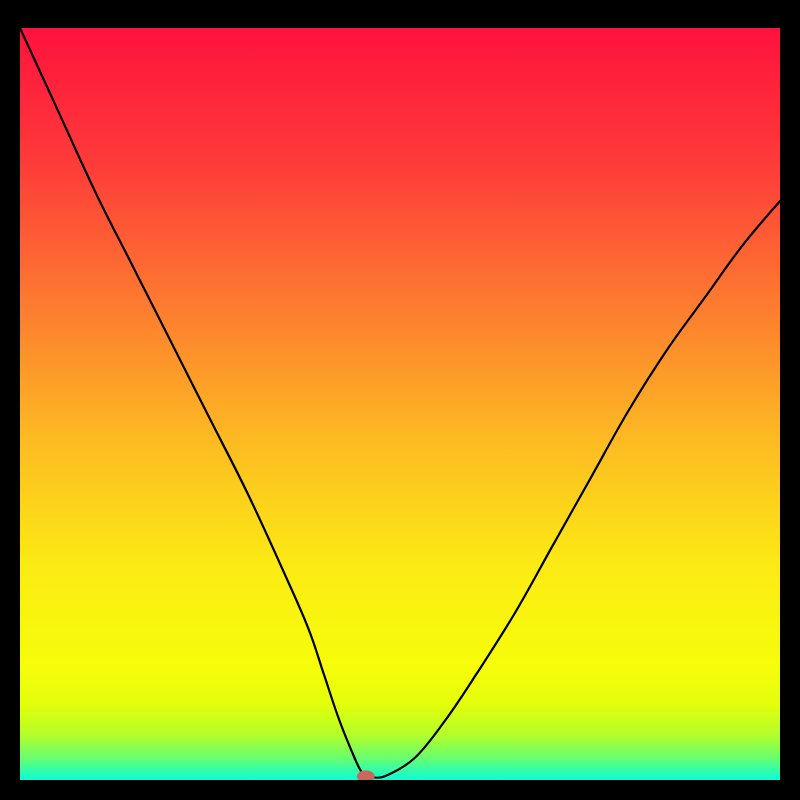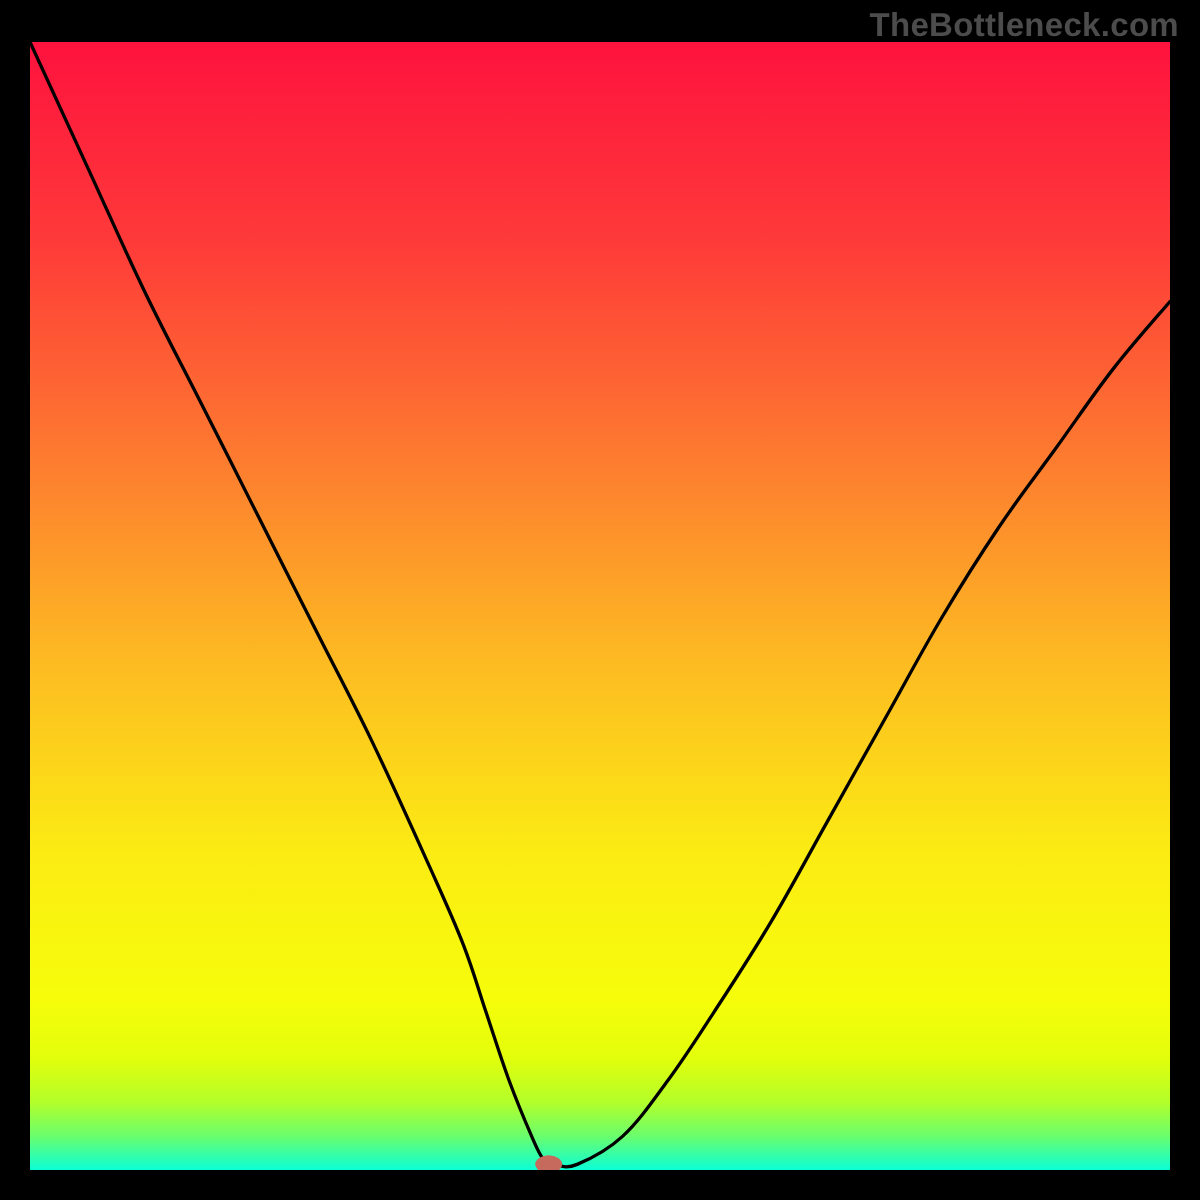--- a/index.html
+++ b/index.html
@@ -38,21 +38,20 @@
   .plot svg {
     display: block;
     width: 760px;
     height: 752px;
   }
 </style>
 </head>
 <body>
 
 <div class="frame">
-  <div class="watermark">TheBottleneck.com</div>
   <div class="plot">
     <svg id="chart-svg" viewBox="0 0 760 752" preserveAspectRatio="none">
       <defs>
         <linearGradient id="bg-grad" x1="0" y1="0" x2="0" y2="1">
             <stop offset="0%" stop-color="#fe123e"></stop>
             <stop offset="18%" stop-color="#fe3b39"></stop>
             <stop offset="38%" stop-color="#fd7f2f"></stop>
             <stop offset="55.00000000000001%" stop-color="#fdbb22"></stop>
             <stop offset="72%" stop-color="#fbec13"></stop>
             <stop offset="85%" stop-color="#f6fd0a"></stop>

